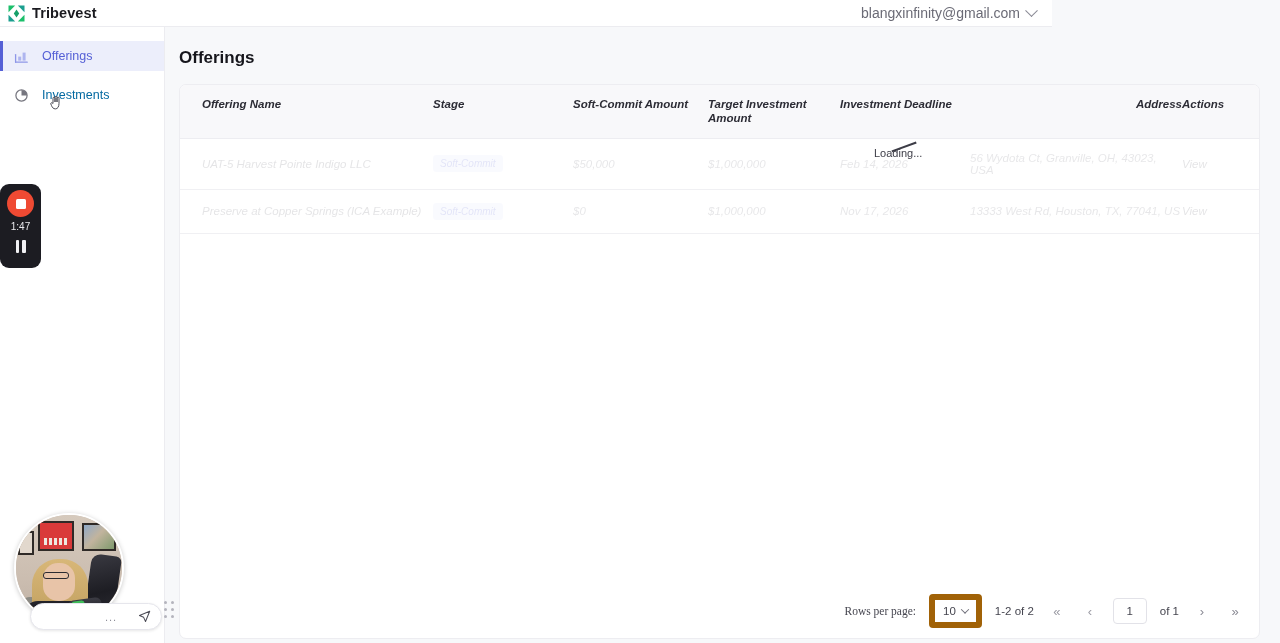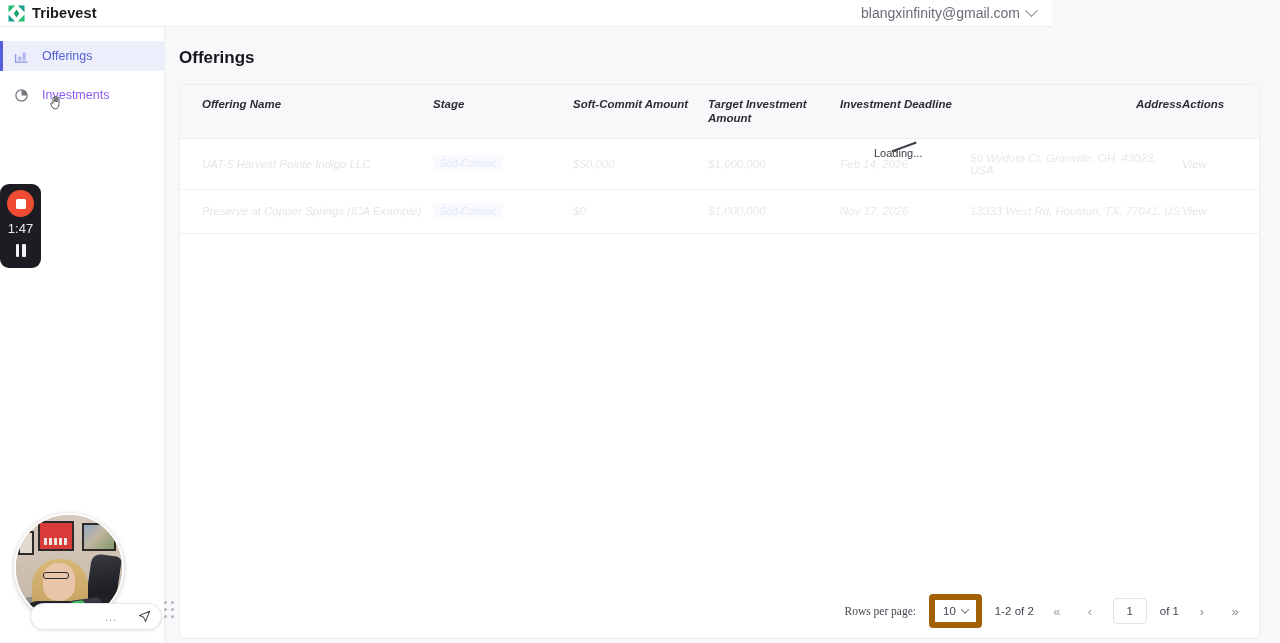--- a/index.html
+++ b/index.html
@@ -26,21 +26,21 @@
   .chev { width: 9px; height: 9px; border-right: 1.4px solid #8a8a95; border-bottom: 1.4px solid #8a8a95;
           transform: rotate(45deg) translate(-2px,-2px); }
 
   
   .sidebar {
     position: absolute; top: 27px; left: 0; width: 165px; height: 616px;
     background: #ffffff; border-right: 1px solid #ececf0; padding-top: 14px;
   }
   .nav-item {
     position: relative; display: flex; align-items: center; gap: 13px;
-    height: 30px; padding-left: 14px; font-size: 12.5px; color: #8b5cf6; cursor: pointer;
+    height: 30px; padding-left: 14px; font-size: 12.5px; color: #0369a1; cursor: pointer;
   }
   .nav-item.active { background: #eceefb; color: #5560d6; font-weight: 400; }
   .nav-item.active::before {
     content: ""; position: absolute; left: 0; top: 0; width: 2.5px; height: 100%; background: #5560d6;
   }
   .nav-item + .nav-item { margin-top: 9px; }
   .nav-icon { width: 15px; height: 15px; display: flex; align-items: center; justify-content: center; }
 
   
   .cursor-hand {
@@ -132,21 +132,21 @@
   .recorder {
     position: absolute; left: 0; top: 184px; width: 41px; height: 84px;
     background: #1c1c22; border-radius: 9px;
     display: flex; flex-direction: column; align-items: center; padding-top: 6px;
   }
   .rec-stop {
     width: 27px; height: 27px; border-radius: 50%; background: #ef4a33;
     display: flex; align-items: center; justify-content: center;
   }
   .rec-stop-inner { width: 10px; height: 10px; background: #fff; border-radius: 1.5px; }
-  .rec-time { color: #e9e9ee; font-size: 13px; margin-top: 4px; }
+  .rec-time { color: #e9e9ee; font-size: 10px; margin-top: 4px; }
   .rec-pause { display: flex; gap: 3px; margin-top: 8px; }
   .rec-pause span { width: 3.5px; height: 13px; background: #f1f1f4; border-radius: 1px; }
 
   
   .cam-wrap { position: absolute; left: 14px; bottom: 5px; width: 162px; height: 125px; }
   .cam-bubble {
     position: absolute; left: 0; top: 0; width: 110px; height: 110px; border-radius: 50%;
     overflow: hidden; border: 2px solid #fff; box-shadow: 0 1px 5px rgba(0,0,0,.22);
     background: #c9bdb2;
   }

